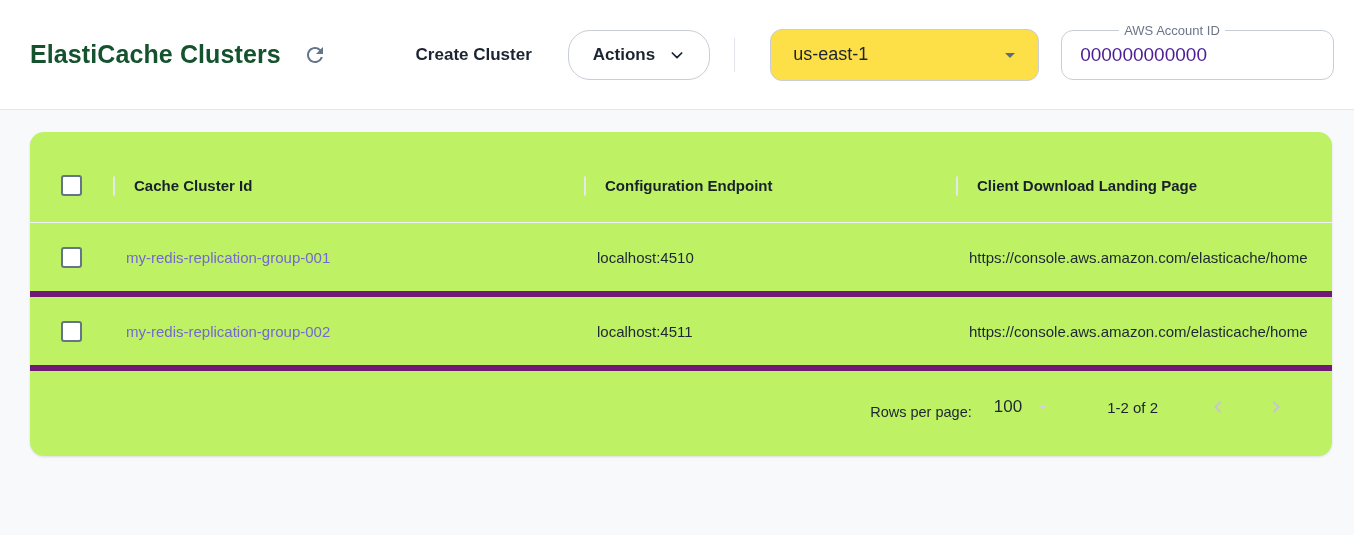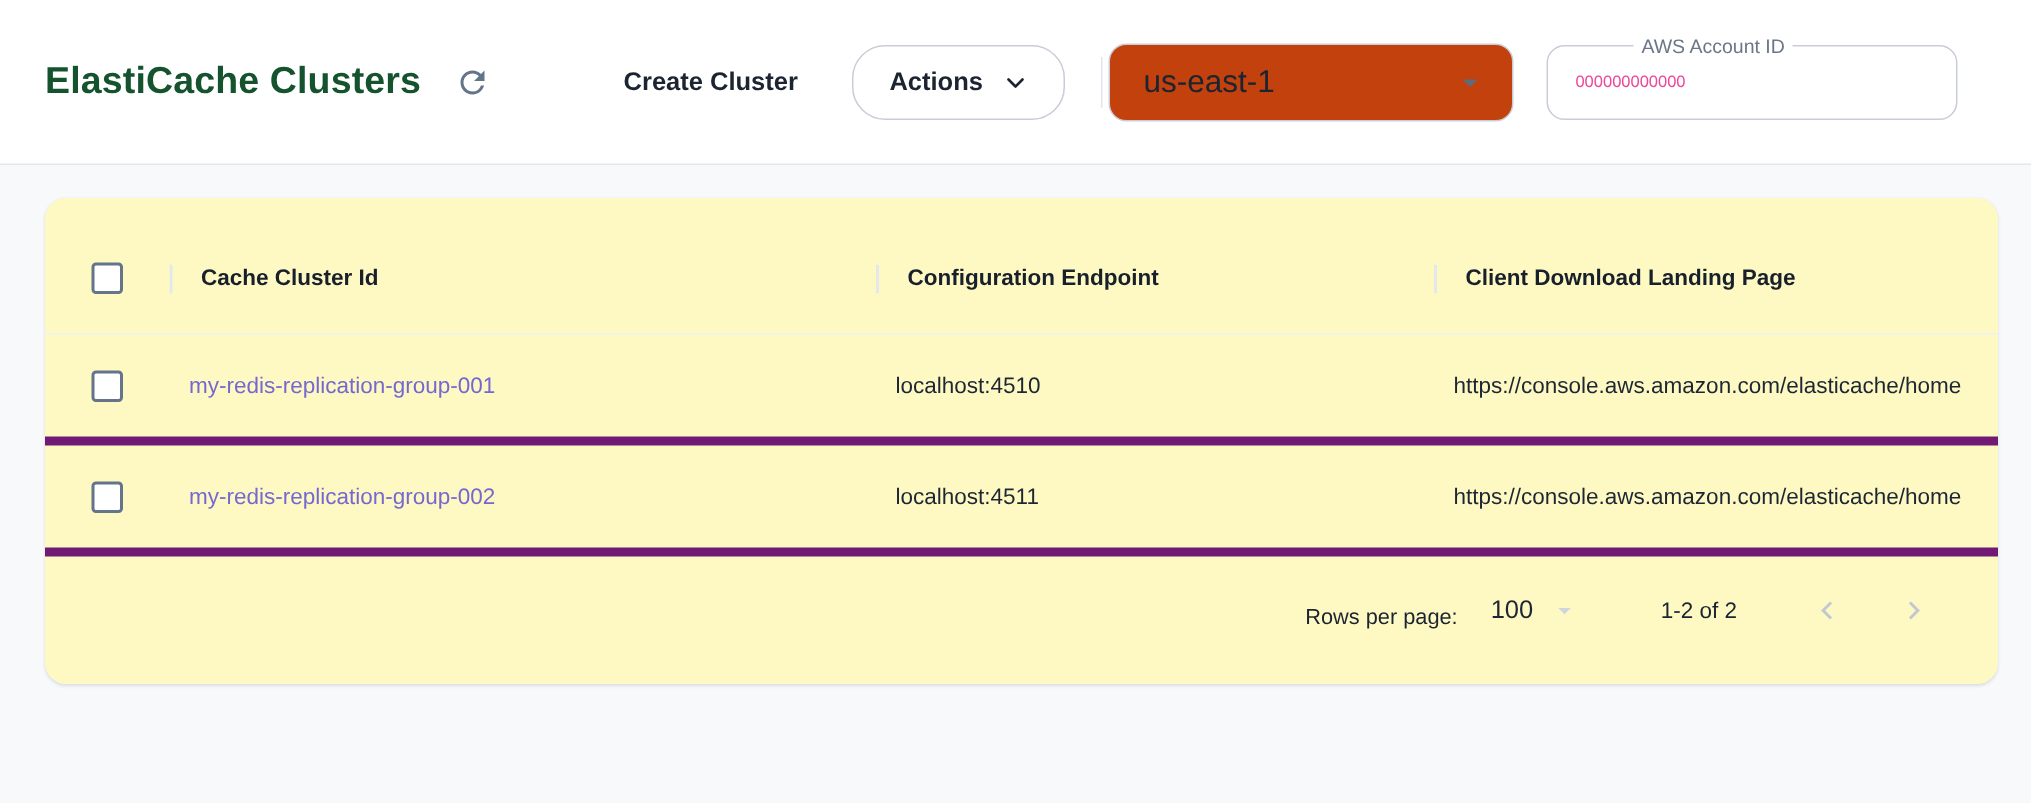--- a/index.html
+++ b/index.html
@@ -59,28 +59,28 @@
     display: flex; align-items: center; gap: 14px;
     cursor: pointer;
     white-space: nowrap;
   }
   .vert-divider {
     margin-left: 24px;
     width: 1px; height: 34px;
     background: #e2e6ec;
   }
   .region-select {
-    margin-left: 4px;
+    margin-left: 35px;
     width: 270px; height: 52px;
     border: 1px solid #c8cdd7;
     border-radius: 12px;
-    background: #c2410c;
+    background: #fde047;
     display: flex; align-items: center;
     padding: 0 16px 0 22px;
-    font-size: 21px;
+    font-size: 18px;
     color: #1b2430;
     cursor: pointer;
   }
   .region-select .select-value { flex: 1; }
   .account-field {
     position: relative;
     margin-left: 22px;
     width: 274px; height: 50px;
     border: 1px solid #c8cdd7;
     border-radius: 12px;
@@ -94,31 +94,31 @@
     font-size: 13px;
     color: #6b7687;
     line-height: 17px;
     white-space: nowrap;
     margin-left: 44px;
   }
   .account-field input {
     width: 100%; height: 100%;
     border: none; outline: none; background: transparent;
     font-family: inherit;
-    font-size: 11px;
-    color: #ec4899;
+    font-size: 19px;
+    color: #4c1d95;
     padding: 0 18px;
     border-radius: 12px;
   }
 
   
   .card {
     margin: 22px 22px 0 30px;
     width: 1302px;
-    background: #fef9c3;
+    background: #bef264;
     border-radius: 14px;
     box-shadow: 0 1px 3px rgba(16,24,40,.07), 0 1px 2px rgba(16,24,40,.05);
     padding: 17px 0 13px 0;
   }
   .grid-row {
     display: grid;
     grid-template-columns: 83px 471px 372px 1fr;
     align-items: center;
   }
   .grid-header { height: 74px; border-bottom: 1px solid #eef1f5; }

